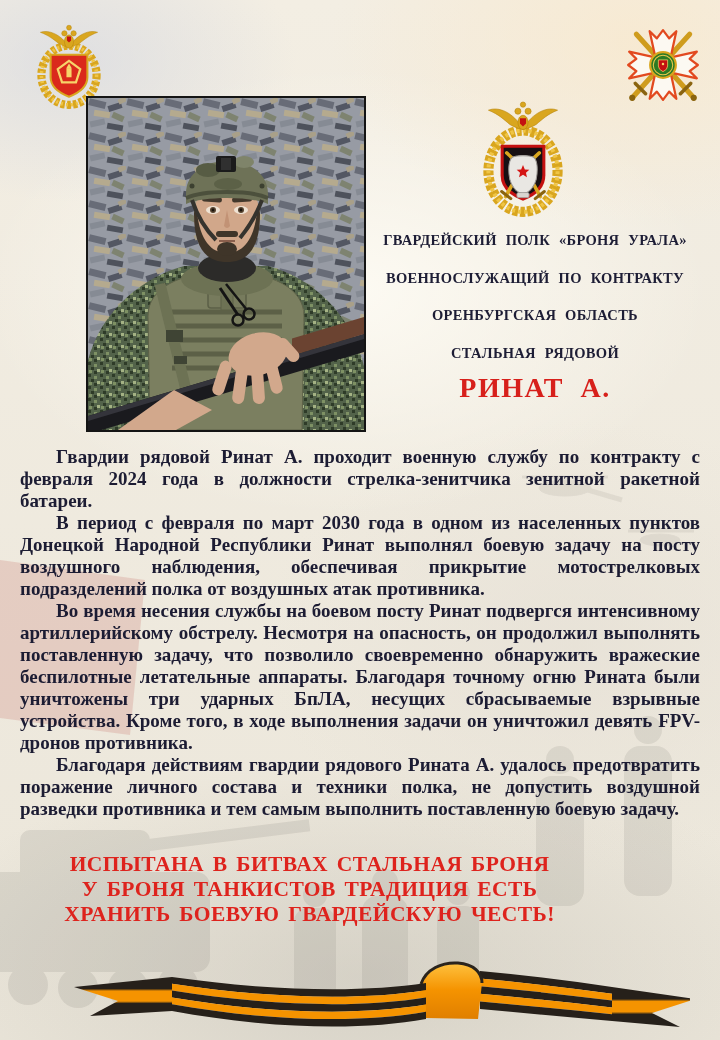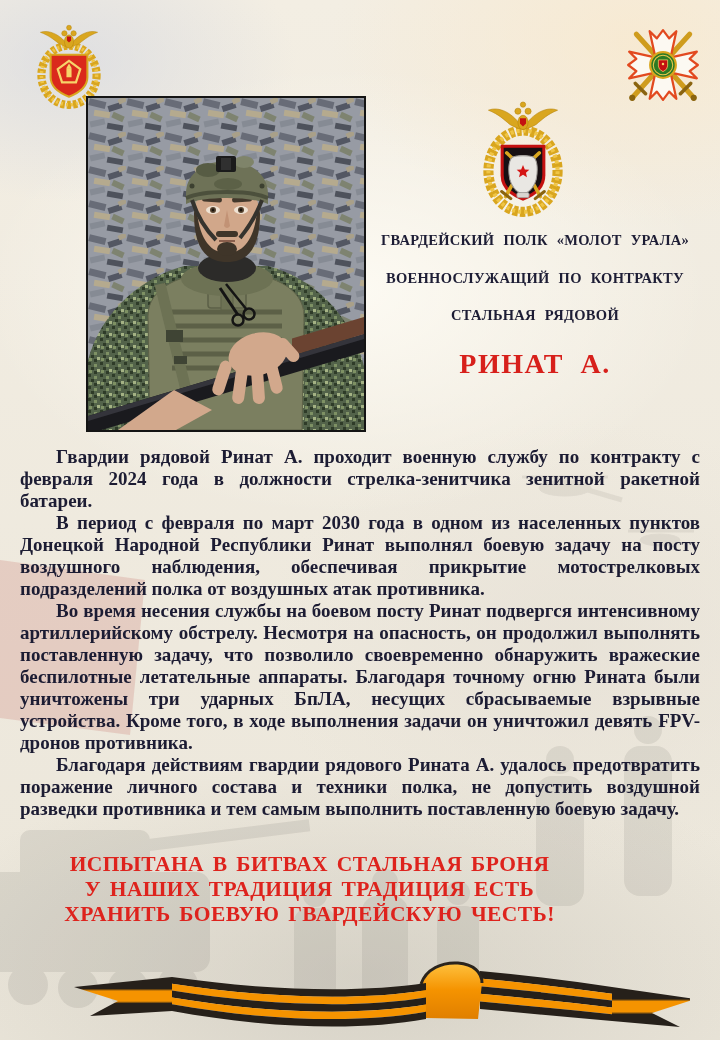--- a/index.html
+++ b/index.html
@@ -27,21 +27,21 @@
   .photo-frame svg{display:block;}
   .header-block{
     position:absolute;left:360px;top:222px;width:350px;z-index:3;
     text-align:center;color:#1d1d35;font-weight:bold;
   }
   .unit-line{
     font-size:14.5px;line-height:37.5px;height:37.5px;
     letter-spacing:.3px;word-spacing:5px;white-space:nowrap;
   }
   .soldier-name{
-    margin-top:13px;font-size:28px;color:#d7201b;
+    font-size:28px;color:#d7201b;
     letter-spacing:1.5px;word-spacing:8px;font-weight:bold;
   }
   .body-text{
     position:absolute;left:20px;top:446px;width:680px;z-index:3;
     color:#1c1c33;font-weight:bold;font-size:19px;line-height:22px;
     text-align:justify;
   }
   .body-text p{margin:0;text-indent:36px;}
   .verse{
     position:absolute;left:0;top:852px;width:619px;z-index:3;
@@ -254,36 +254,37 @@
         <rect x="146" y="268" width="12" height="38" rx="6" transform="rotate(8 152 287)"></rect>
         <rect x="164" y="268" width="12" height="38" rx="6" transform="rotate(-4 170 287)"></rect>
         <rect x="180" y="262" width="12" height="34" rx="6" transform="rotate(-14 186 279)"></rect>
         <rect x="194" y="238" width="12" height="28" rx="6" transform="rotate(-42 200 252)"></rect>
         <ellipse cx="170" cy="256" rx="30" ry="21" transform="rotate(-16 170 256)"></ellipse>
       </g>
     </svg>
   </div>
 
   <div class="header-block">
-    <div class="unit-line">ГВАРДЕЙСКИЙ ПОЛК «МОЛОТ УРАЛА»</div>
+    <div class="unit-line">ГВАРДЕЙСКИЙ ПОЛК «БРОНЯ УРАЛА»</div>
     <div class="unit-line">ВОЕННОСЛУЖАЩИЙ ПО КОНТРАКТУ</div>
+    <div class="unit-line">ОРЕНБУРГСКАЯ ОБЛАСТЬ</div>
     <div class="unit-line">СТАЛЬНАЯ РЯДОВОЙ</div>
     <div class="soldier-name">РИНАТ А.</div>
   </div>
 
   <div class="body-text">
     <p>Гвардии рядовой Ринат А. проходит военную службу по контракту с февраля 2024 года в должности стрелка-зенитчика зенитной ракетной батареи.</p>
     <p>В период с февраля по март 2030 года в одном из населенных пунктов Донецкой Народной Республики Ринат выполнял боевую задачу на посту воздушного наблюдения, обеспечивая прикрытие мотострелковых подразделений полка от воздушных атак противника.</p>
     <p>Во время несения службы на боевом посту Ринат подвергся интенсивному артиллерийскому обстрелу. Несмотря на опасность, он продолжил выполнять поставленную задачу, что позволило своевременно обнаружить вражеские беспилотные летательные аппараты. Благодаря точному огню Рината были уничтожены три ударных БпЛА, несущих сбрасываемые взрывные устройства. Кроме того, в ходе выполнения задачи он уничтожил девять FPV-дронов противника.</p>
     <p>Благодаря действиям гвардии рядового Рината А. удалось предотвратить поражение личного состава и техники полка, не допустить воздушной разведки противника и тем самым выполнить поставленную боевую задачу.</p>
   </div>
 
   <div class="verse">
     <div>ИСПЫТАНА В БИТВАХ СТАЛЬНАЯ БРОНЯ</div>
-    <div>У НАШИХ ТРАДИЦИЯ ТРАДИЦИЯ ЕСТЬ</div>
+    <div>У БРОНЯ ТАНКИСТОВ ТРАДИЦИЯ ЕСТЬ</div>
     <div>ХРАНИТЬ БОЕВУЮ ГВАРДЕЙСКУЮ ЧЕСТЬ!</div>
   </div>
 
   <div class="ribbon">
     <svg width="660" height="80" viewBox="0 0 660 78">
       <defs>
         <linearGradient id="tailGrad" x1="0" y1="16" x2="0" y2="55" gradientUnits="userSpaceOnUse">
           <stop offset="0" stop-color="#26201a"></stop>
             <stop offset="0.30" stop-color="#26201a"></stop>
           <stop offset="0.36" stop-color="#f59300"></stop>

